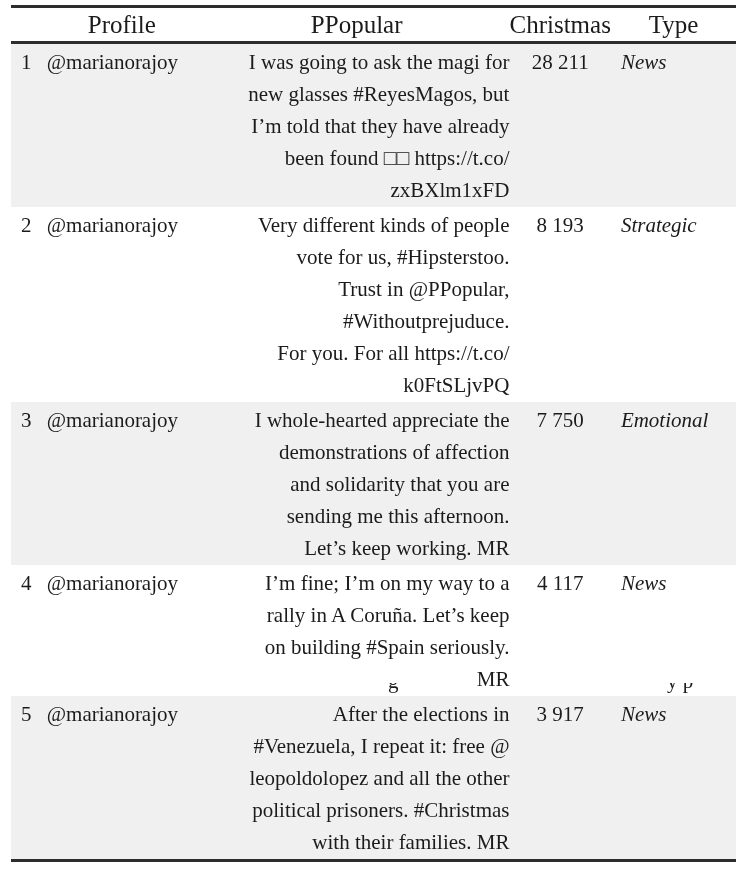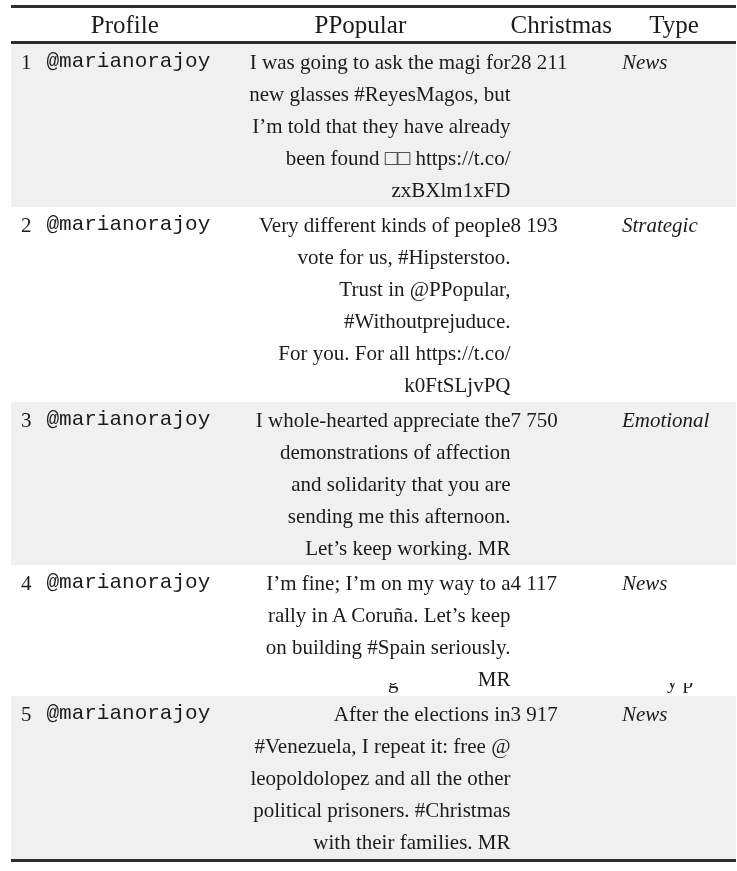--- a/index.html
+++ b/index.html
@@ -41,23 +41,23 @@
     background: #ffffff;
   }
   tbody td {
     vertical-align: top;
     font-size: 21px;
     line-height: 32px;
     padding: 2px 0 1px 0;
   }
   tr.striped { background: #f0f0f0; }
   td.num      { padding-left: 10px; }
-  td.profile  { padding-left: 7px; font-family: Liberation Mono, monospace;  }
+  td.profile  { padding-left: 7px;  }
   td.message  { white-space: pre-line; text-align: right; }
-  td.retweets { }
+  td.retweets { text-align: center; }
   td.type     { padding-left: 10px; font-style: italic; }
 
   
   .seam {
     position: absolute;
     left: 0;
     top: 683px;
     width: 737px;
     height: 15px;
     overflow: hidden;

